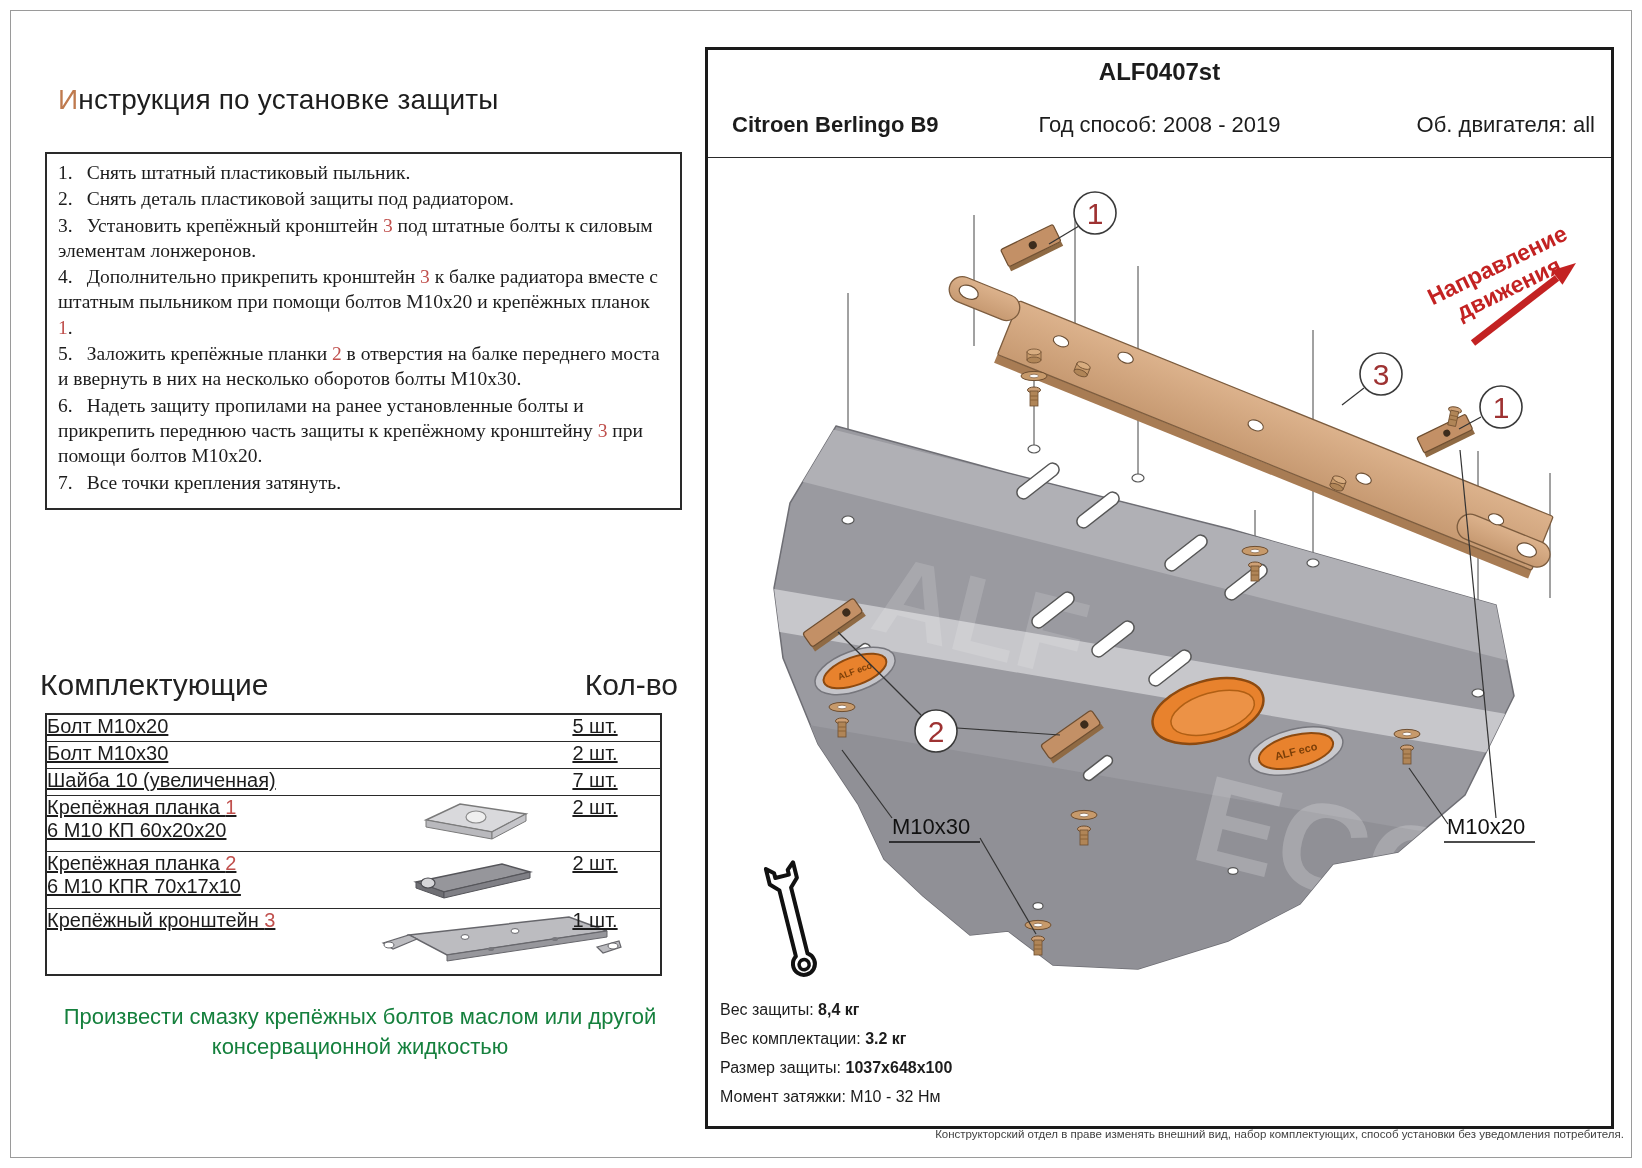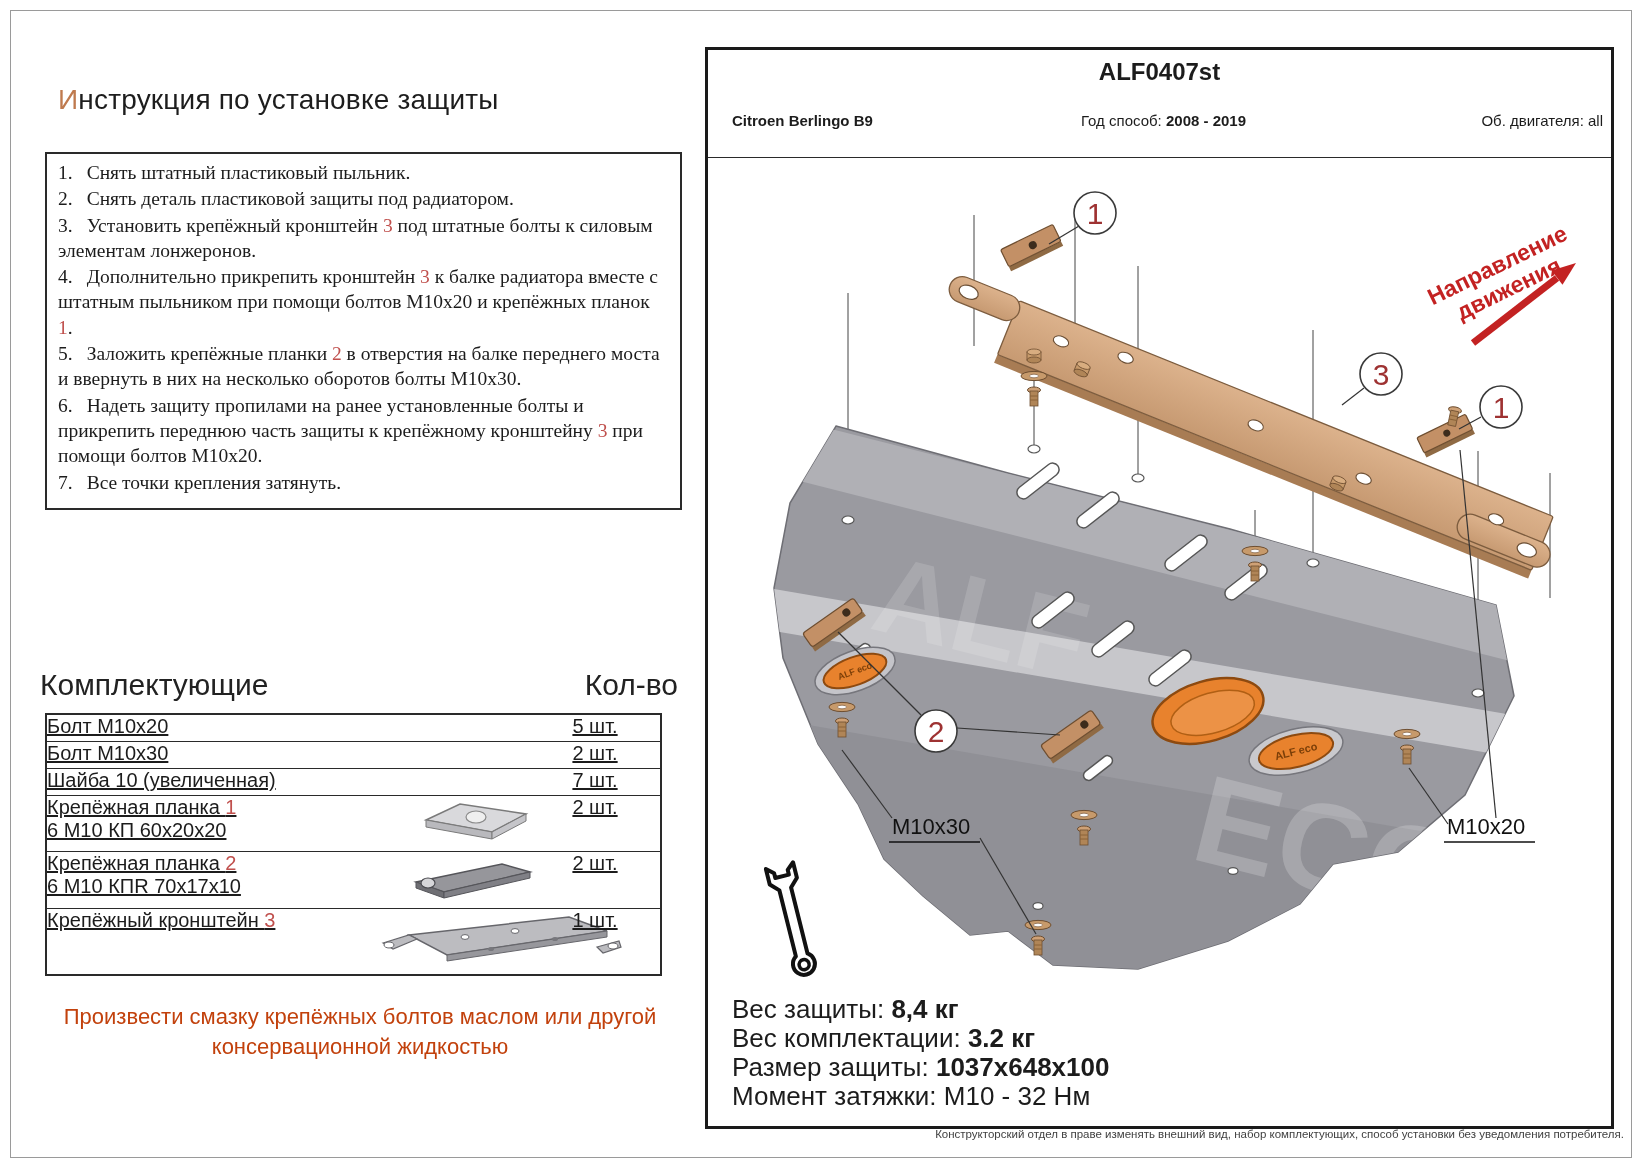--- a/index.html
+++ b/index.html
@@ -20,33 +20,33 @@
   table.parts{position:absolute;left:45px;top:713px;width:617px;border-collapse:collapse;
               border:2px solid #2a2a2a;font-size:20px;table-layout:fixed;}
   table.parts td{border-top:1.5px solid #2a2a2a;padding:0;vertical-align:top;text-decoration:underline;}
   table.parts tr td{height:26px;}
   td.pname{padding:2px 0 0 12px;width:320px;}
   td.pimg{width:196px;text-align:center;}
   td.pqty{width:86px;padding-top:2px;}
   .sub:empty{display:none}
   .sub{font-size:20px;}
   .warning{position:absolute;left:40px;top:1002px;width:640px;text-align:center;
-           color:#c2410c;font-size:22px;line-height:30px;}
+           color:#15803d;font-size:22px;line-height:30px;}
 
   
   .panel{position:absolute;left:705px;top:47px;width:903px;height:1076px;border:3px solid #1a1a1a;background:#fff;}
   .panel header{position:absolute;left:0;top:0;width:100%;height:108px;border-bottom:1.5px solid #2a2a2a;box-sizing:border-box;}
   .pn{position:absolute;left:0;top:8px;width:100%;text-align:center;font-size:24px;font-weight:bold;letter-spacing:0;}
-  .hrow{position:absolute;top:62px;width:100%;height:30px;font-size:15px;padding-left:8px;}
+  .hrow{position:absolute;top:62px;width:100%;height:30px;font-size:22px;}
   .veh{position:absolute;left:24px;font-weight:bold;}
   .yr{position:absolute;left:50%;transform:translateX(-50%);white-space:nowrap;}
-  .yr b{font-weight:700;}
+  .yr b{font-weight:400;}
   .eng{position:absolute;right:16px;white-space:nowrap;}
   .diagram{position:absolute;left:0;top:108px;width:903px;height:965px;}
-  .specs{position:absolute;left:24px;top:945px;font-size:26px;line-height:29px;white-space:nowrap;}
+  .specs{position:absolute;left:12px;top:945px;font-size:16px;line-height:29px;white-space:nowrap;}
   .specs .v{font-weight:bold;}
   .specs .v.plain{font-weight:normal;}
   .footnote{position:absolute;right:18px;top:1128px;font-size:11.5px;color:#3f3f3f;margin-left:36px;}
 </style>
 </head>
 <body>
 
 <div class="page">
   <div class="frame"></div>
 

